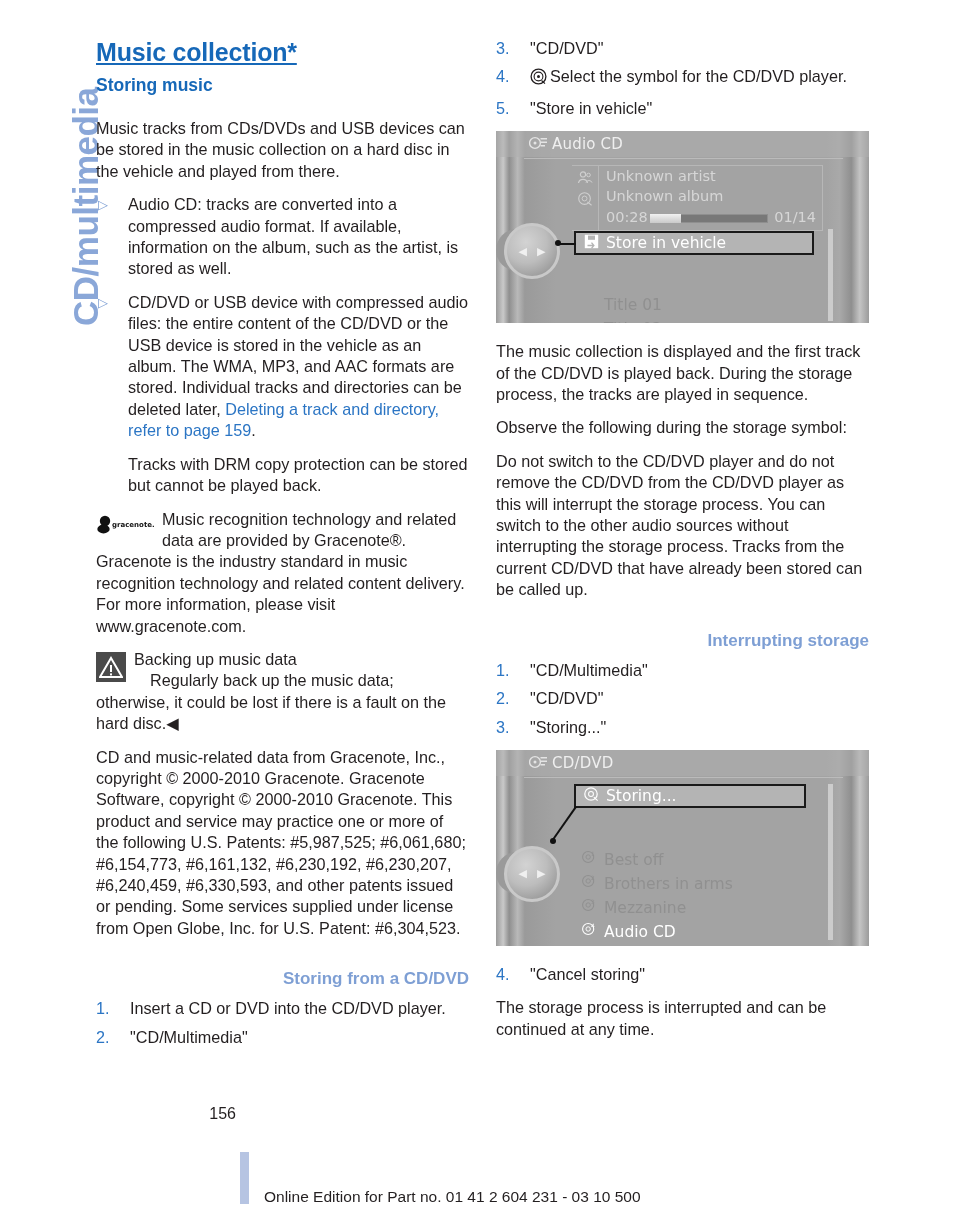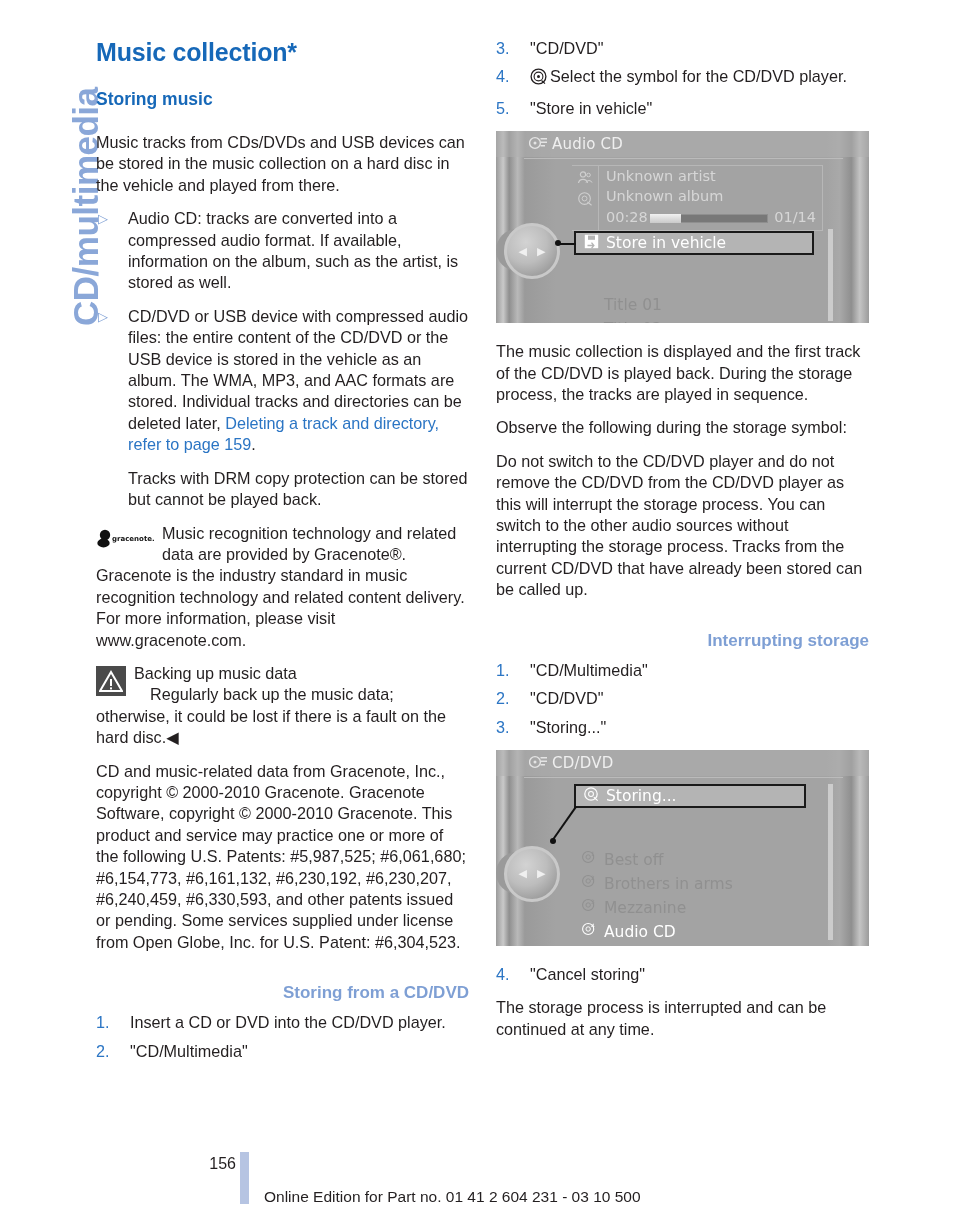--- a/index.html
+++ b/index.html
@@ -46,22 +46,23 @@
     top: 38px;
     width: 373px;
   }
   .col-left  { left: 96px; }
   .col-right { left: 496px; }
 
   h1.title {
     font-size: 25px;
     font-weight: bold;
     color: #1668b8;
-    margin: 0 0 22px 0;
+    margin: 0 0 8px 0;
     letter-spacing: -0.2px;
+    text-decoration: underline;
   }
   h2.sub {
     font-size: 17.5px;
     font-weight: bold;
     color: #1668b8;
     margin: 0 0 22px 0;
   }
   h3.sub2 {
     font-size: 17px;
     font-weight: bold;
@@ -268,21 +269,21 @@
   .scrollbar {
     position: absolute;
     right: 36px;
     width: 5px;
     background: #cccccc;
   }
 
   
   .footer-pageno {
     position: absolute;
-    left: 196px; top: 1155px;
+    left: 196px; top: 1105px;
     font-size: 16px;
     color: #231f20;
     text-align: right;
     width: 40px;
   }
   .footer-bar {
     position: absolute;
     left: 240px; top: 1152px;
     width: 9px; height: 52px;
     background: #b6c4e2;

